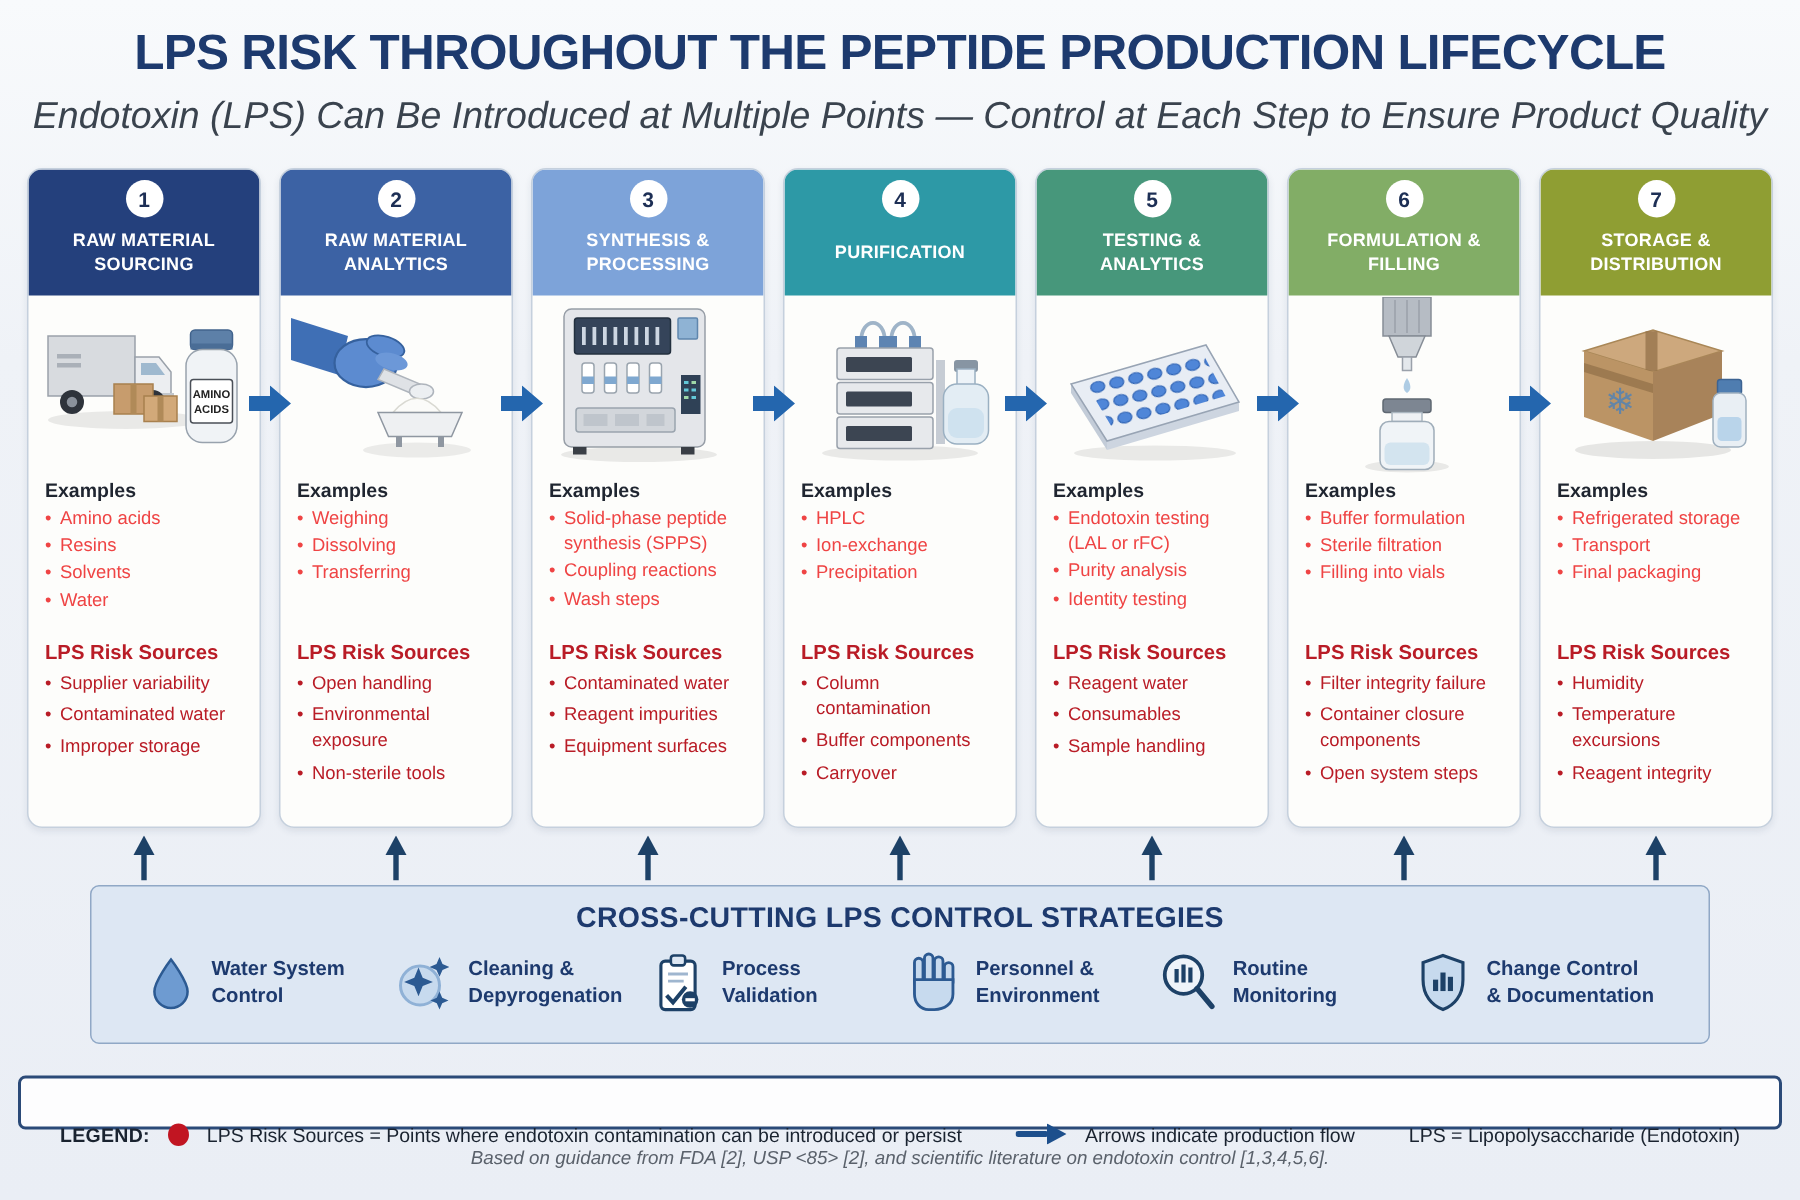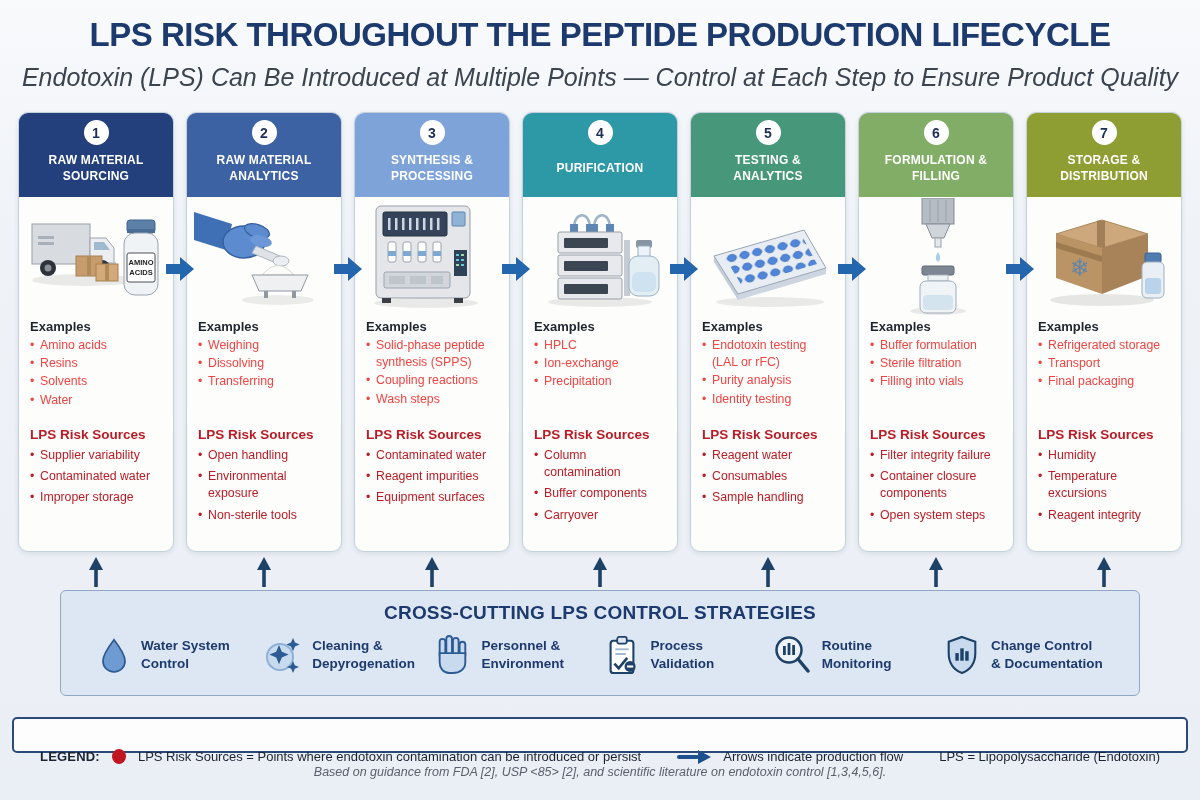--- a/index.html
+++ b/index.html
@@ -44,21 +44,21 @@
     background:#dde7f3;border:1px solid #90a8c6;border-radius:6px;}
   .strategies .s-title{text-align:center;margin-top:11px;font-size:19px;font-weight:800;color:#1d3a6e;letter-spacing:.2px;}
   .s-items{display:flex;justify-content:space-between;align-items:center;padding:9px 36px 0;}
   .s-item{display:flex;align-items:center;gap:10px;}
   .s-item .lbl{font-size:13.5px;font-weight:700;color:#1d3a6e;line-height:1.3;max-width:112px;}
 
   
   .legend{position:absolute;top:717px;left:12px;width:1176px;height:36px;box-sizing:border-box;
     background:#fdfdfe;border:2px solid #2b4a78;border-radius:5px;display:flex;align-items:center;
     padding:0 26px;font-size:13px;color:#1a2330;justify-content:space-between;}
-  .lg-group{display:flex;align-items:flex-end;gap:12px;margin-top:42px;}
+  .lg-group{display:flex;align-items:flex-start;gap:12px;margin-top:42px;}
   .lg-label{font-weight:800;letter-spacing:.2px;}
   .lg-dot{width:14px;height:15px;border-radius:50%;background:#c11522;flex:0 0 auto;}
 
   
   .footer{position:absolute;top:765px;left:0;width:100%;text-align:center;
     font-size:12.5px;font-style:italic;color:#5a616b;}
 </style>
 </head>
 <body>
 
@@ -438,43 +438,43 @@
         <svg width="40" height="44" viewBox="0 0 40 44">
           <circle cx="18" cy="24" r="13" fill="#c7daee" stroke="#8fb1d6" stroke-width="2"></circle>
           <path d="M17 12 l2.8 6.8 6.8 2.8 -6.8 2.8 -2.8 6.8 -2.8 -6.8 -6.8 -2.8 6.8 -2.8 z" fill="#2c5a92"></path>
           <path d="M31 5 l2 4.6 4.6 2 -4.6 2 -2 4.6 -2 -4.6 -4.6 -2 4.6 -2 z" fill="#2c5a92"></path>
           <path d="M31 28 l1.8 4.2 4.2 1.8 -4.2 1.8 -1.8 4.2 -1.8 -4.2 -4.2 -1.8 4.2 -1.8 z" fill="#2c5a92"></path>
         </svg>
         <div class="lbl">Cleaning &amp; Depyrogenation</div>
       </div>
       <div class="s-item">
         <svg width="38" height="44" viewBox="0 0 40 44">
+          <rect x="8" y="7" width="24" height="34" rx="3" fill="#ffffff" stroke="#1d4167" stroke-width="2.2"></rect>
+          <rect x="15" y="3" width="10" height="7" rx="2" fill="#dde7f3" stroke="#1d4167" stroke-width="1.8"></rect>
+          <line x1="13" y1="16" x2="27" y2="16" stroke="#9fb6cf" stroke-width="2"></line>
+          <line x1="13" y1="21" x2="24" y2="21" stroke="#9fb6cf" stroke-width="2"></line>
+          <path d="M12 31 l4.5 5 9 -11" fill="none" stroke="#1d4167" stroke-width="2.8"></path>
+          <circle cx="28.5" cy="34" r="5.8" fill="#1d4167"></circle>
+          <rect x="25.2" y="33" width="6.6" height="2.2" fill="#ffffff"></rect>
+        </svg>
+        <div class="lbl">Process Validation</div>
+      </div>
+      <div class="s-item">
+        <svg width="38" height="44" viewBox="0 0 40 44">
           <g fill="#c7daee" stroke="#2c5a92" stroke-width="2">
             <rect x="7" y="5" width="6" height="20" rx="3"></rect>
             <rect x="14" y="2" width="6" height="23" rx="3"></rect>
             <rect x="21" y="4" width="6" height="21" rx="3"></rect>
             <rect x="28" y="8" width="6" height="17" rx="3"></rect>
             <path d="M7 20 h27 v10 c0 7 -6 11 -13 11 h-4 c-6 0 -10 -5 -10 -11 z"></path>
           </g>
         </svg>
         <div class="lbl">Personnel &amp; Environment</div>
       </div>
       <div class="s-item">
-        <svg width="38" height="44" viewBox="0 0 40 44">
-          <rect x="8" y="7" width="24" height="34" rx="3" fill="#ffffff" stroke="#1d4167" stroke-width="2.2"></rect>
-          <rect x="15" y="3" width="10" height="7" rx="2" fill="#dde7f3" stroke="#1d4167" stroke-width="1.8"></rect>
-          <line x1="13" y1="16" x2="27" y2="16" stroke="#9fb6cf" stroke-width="2"></line>
-          <line x1="13" y1="21" x2="24" y2="21" stroke="#9fb6cf" stroke-width="2"></line>
-          <path d="M12 31 l4.5 5 9 -11" fill="none" stroke="#1d4167" stroke-width="2.8"></path>
-          <circle cx="28.5" cy="34" r="5.8" fill="#1d4167"></circle>
-          <rect x="25.2" y="33" width="6.6" height="2.2" fill="#ffffff"></rect>
-        </svg>
-        <div class="lbl">Process Validation</div>
-      </div>
-      <div class="s-item">
         <svg width="40" height="44" viewBox="0 0 40 44">
           <circle cx="17" cy="17" r="12.5" fill="#eef3f9" stroke="#1d4167" stroke-width="2.5"></circle>
           <rect x="11" y="13" width="2.8" height="9" fill="#1d4167"></rect>
           <rect x="15.6" y="10" width="2.8" height="12" fill="#1d4167"></rect>
           <rect x="20.2" y="12" width="2.8" height="10" fill="#1d4167"></rect>
           <line x1="26" y1="26" x2="36" y2="38" stroke="#1d4167" stroke-width="3.5" stroke-linecap="round"></line>
         </svg>
         <div class="lbl">Routine Monitoring</div>
       </div>
       <div class="s-item">

